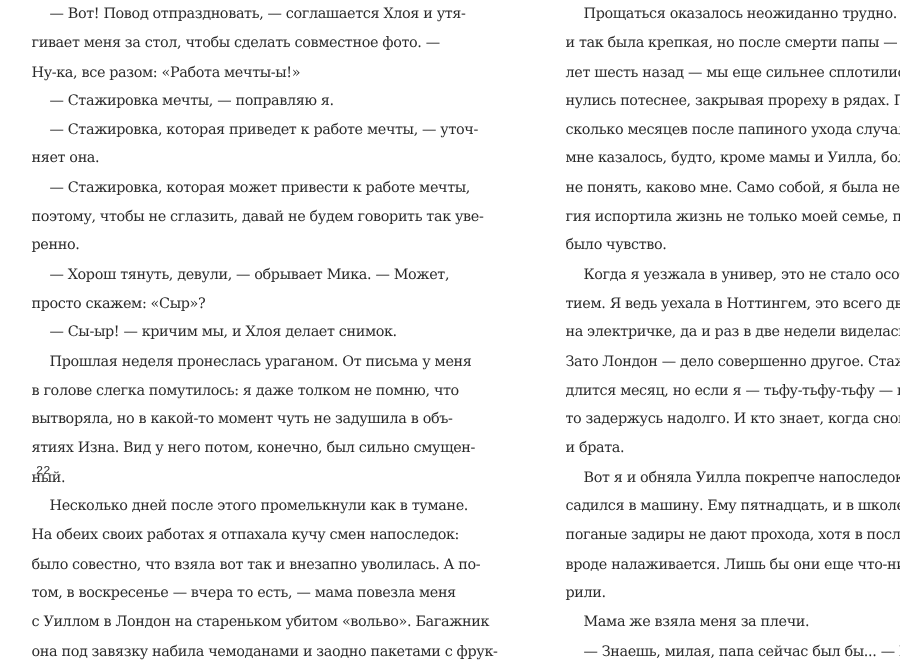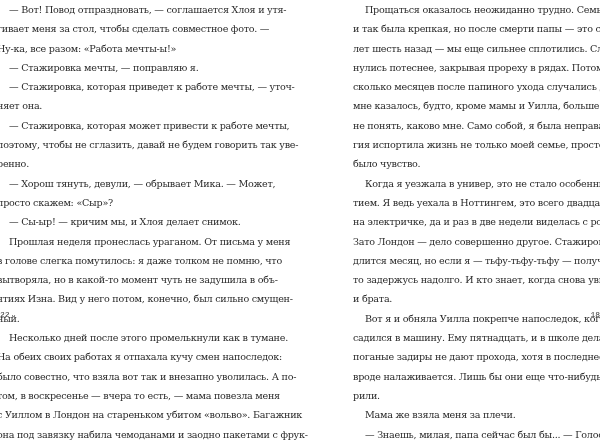--- a/index.html
+++ b/index.html
@@ -3,21 +3,21 @@
 <meta charset="utf-8">
 <style>
   html, body { margin: 0; padding: 0; }
   body {
     width: 600px; height: 446px; background: #ffffff; overflow: hidden;
     position: relative;
     font-family: "DejaVu Serif", "Liberation Serif", serif;
     color: #2a2a2a;
   }
   .spread { position: absolute; inset: 0; }
-  .page { position: absolute; top: 0; height: 320px; }
+  .page { position: absolute; top: 0; height: 320px; margin-left: 24px; }
   .page.left { left: 0; width: 250px; }
   .page.right { left: 350px; width: 250px; }
   .text {
     position: absolute; top: 0; left: 0; right: 0;
     font-size: 9.6px; line-height: 19.3px;
     letter-spacing: -0.25px;
   }
   .page.left .text { left: -3px; right: -6px; }
   .page.right .text { left: 3px; right: -3px; }
   .line {

